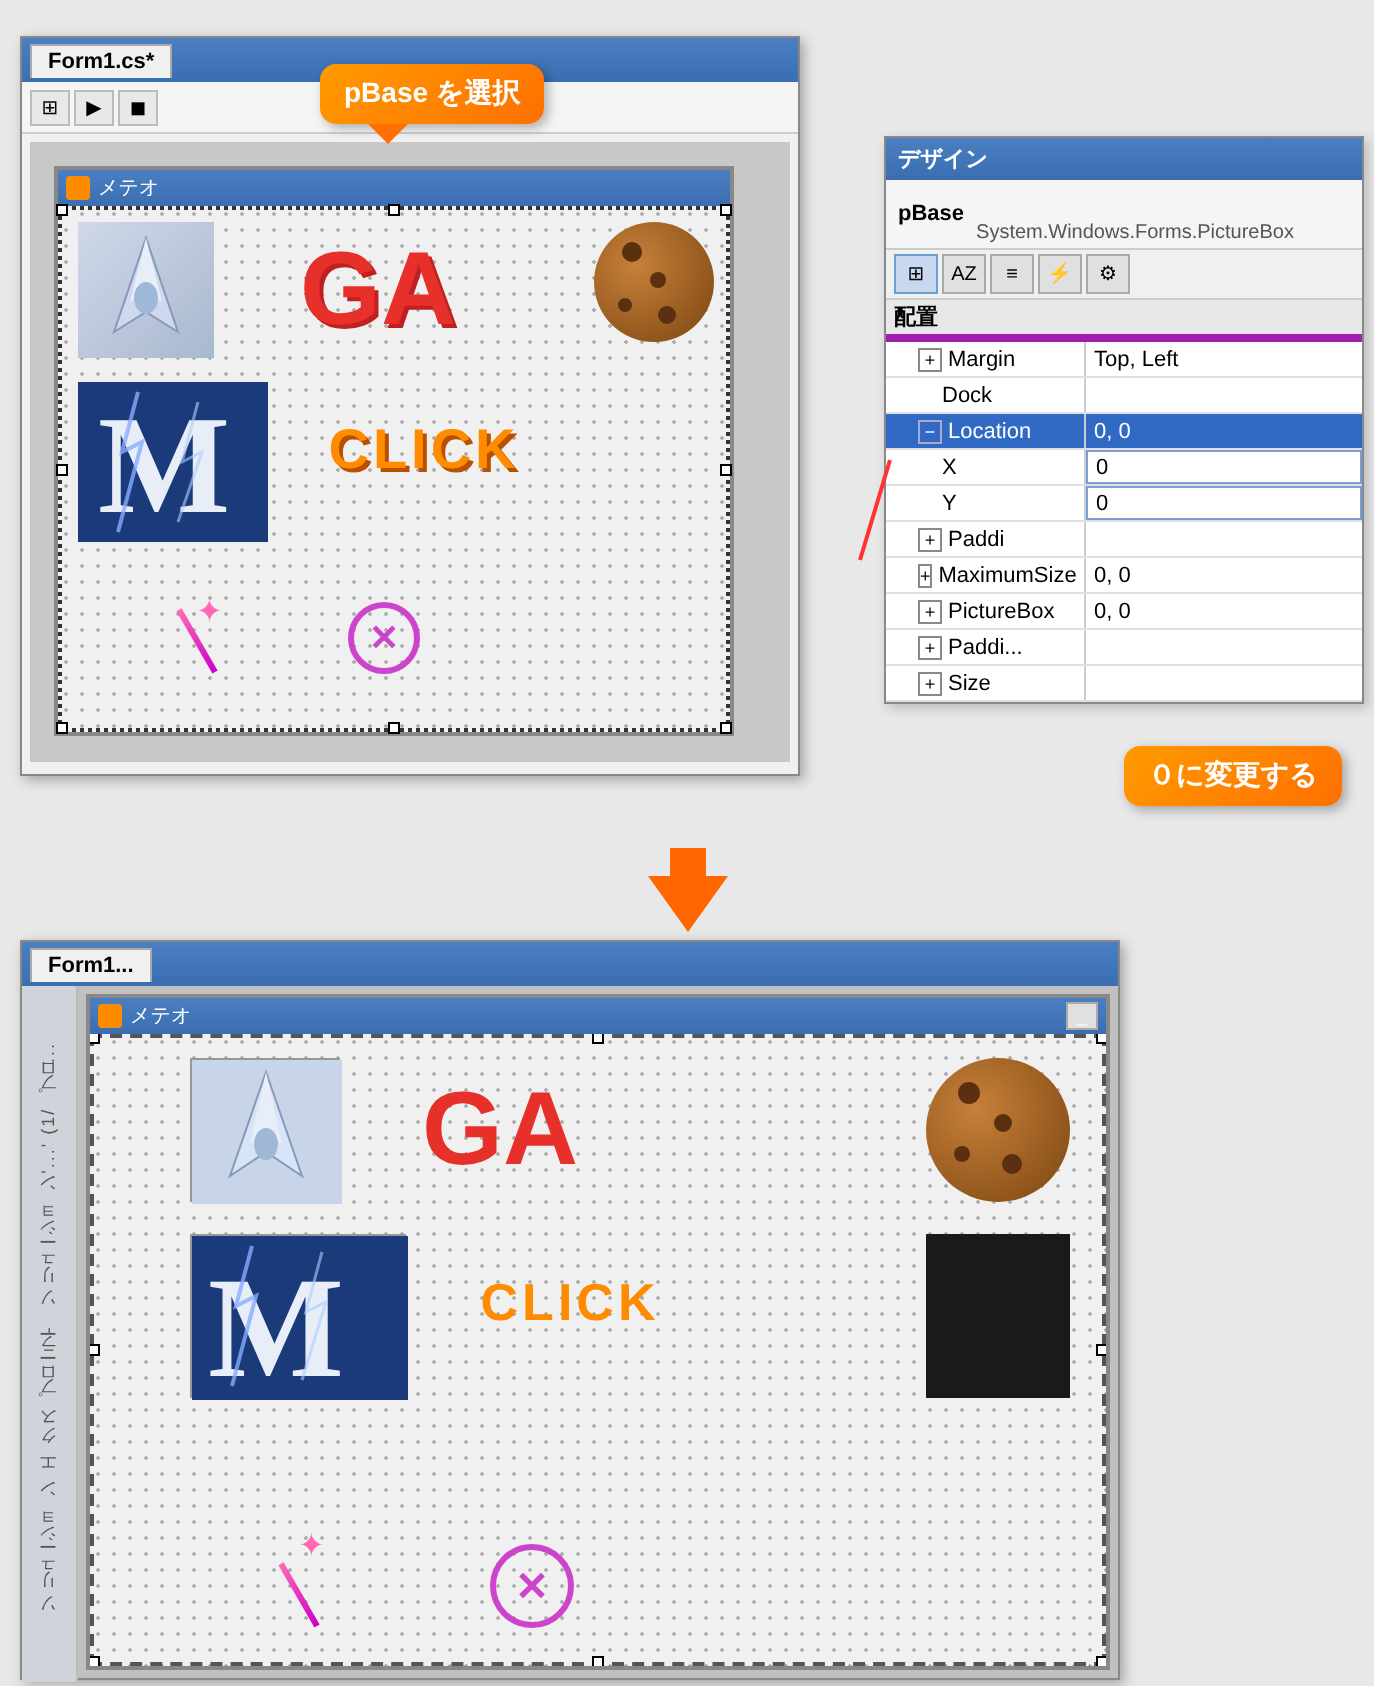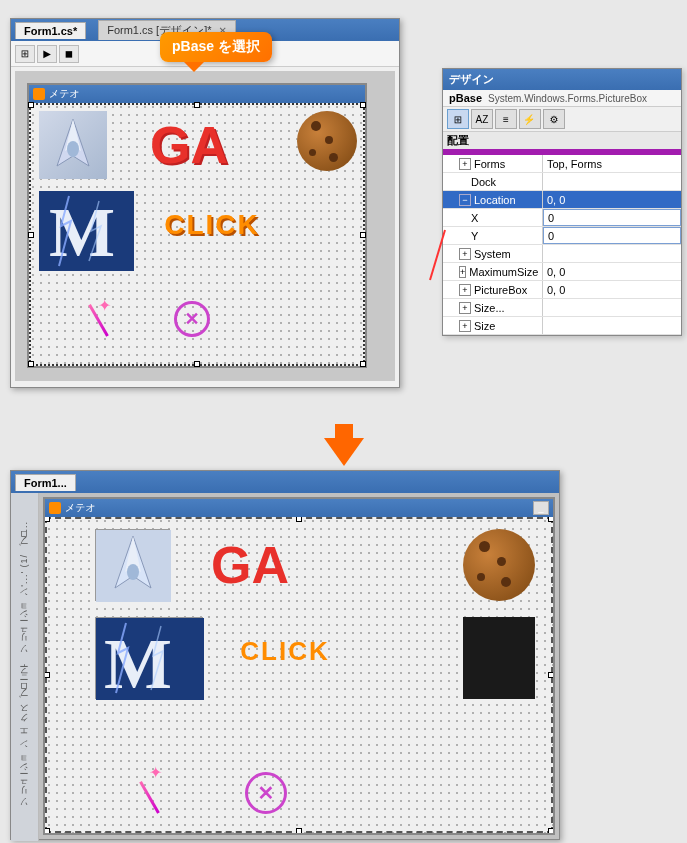--- a/index.html
+++ b/index.html
@@ -291,20 +291,21 @@
       align-items: center;
       gap: 6px;
     }
     .props-object-name {
       font-weight: bold;
       color: #000;
     }
     .props-object-type {
       color: #555;
       font-size: 10px;
+      margin-top: 19px;
     }
 
     .props-toolbar {
       display: flex;
       gap: 2px;
       padding: 2px 4px;
       background: #f0f0f0;
       border-bottom: 1px solid #ccc;
     }
     .props-tb-btn {
@@ -321,21 +322,21 @@
     .props-tb-btn.active {
       background: #c8d8f0;
       border-color: #6a9fd0;
     }
 
     .props-category {
       background: #e8e8e8;
       padding: 1px 4px;
       font-size: 11px;
       font-weight: bold;
-      border-bottom: 6px solid #a21caf;
+      border-bottom: 4px solid #a21caf;
     }
 
     .props-row {
       display: flex;
       border-bottom: 1px solid #e0e0e0;
       min-height: 18px;
     }
     .props-row.selected {
       background: #316ac5;
       color: white;
@@ -680,24 +681,20 @@
 </head>
 <body>
 
 <div class="top-section">
 
   <div class="ide-window">
     <div class="ide-titlebar">
       <div class="ide-tab active">
         <span>Form1.cs*</span>
       </div>
-      <div class="ide-tab">
-        <span>Form1.cs [デザイン]*</span>
-        <span class="ide-tab-close">✕</span>
-      </div>
     </div>
     <div class="ide-toolbar">
       <div class="ide-toolbar-btn">⊞</div>
       <div class="ide-toolbar-btn">▶</div>
       <div class="ide-toolbar-btn">◼</div>
     </div>
     <div class="design-canvas">
 
       <div class="form-container">
         <div class="form-titlebar">
@@ -781,24 +778,24 @@
       <div class="props-tb-btn">≡</div>
       <div class="props-tb-btn">⚡</div>
       <div class="props-tb-btn">⚙</div>
     </div>
 
     <div class="props-category">配置</div>
 
     <div class="props-row">
       <div class="props-name">
         <span class="props-expand">+</span>
-        <span>Forms</span>
+        <span>Margin</span>
       </div>
       <div class="props-value">
-        <span>Top, Forms</span>
+        <span>Top, Left</span>
       </div>
     </div>
 
     <div class="props-row">
       <div class="props-name">
         <span style="display:inline-block;width:12px;"></span>
         <span>Dock</span>
       </div>
     </div>
 
@@ -826,21 +823,21 @@
         <span>Y</span>
       </div>
       <div class="props-value" style="background:#fff;border:1px solid #7a9fd4;">
         <input class="props-input" type="text" value="0" style="">
       </div>
     </div>
 
     <div class="props-row">
       <div class="props-name">
         <span class="props-expand">+</span>
-        <span>System</span>
+        <span>Paddi</span>
       </div>
     </div>
 
     <div class="props-row">
       <div class="props-name">
         <span class="props-expand">+</span>
         <span>MaximumSize</span>
       </div>
       <div class="props-value">
         <span>0, 0</span>
@@ -853,34 +850,37 @@
         <span>PictureBox</span>
       </div>
       <div class="props-value">
         <span>0, 0</span>
       </div>
     </div>
 
     <div class="props-row">
       <div class="props-name">
         <span class="props-expand">+</span>
-        <span>Size...</span>
+        <span>Paddi...</span>
       </div>
       <div class="props-value"></div>
     </div>
 
     <div class="props-row">
       <div class="props-name">
         <span class="props-expand">+</span>
         <span>Size</span>
       </div>
       <div class="props-value"></div>
     </div>
 
 
+    <div class="balloon2" style="position:absolute; bottom: -52px; right: 10px;">
+      <span>０に変更する</span>
+    </div>
   </div>
 
   <svg style="position:absolute;top:200px;left:0;width:687px;height:200px;pointer-events:none;">
 
     <line x1="445" y1="30" x2="430" y2="80" stroke="#ff3333" stroke-width="2"></line>
   </svg>
 
 </div>
 
 <div class="arrow-down">

